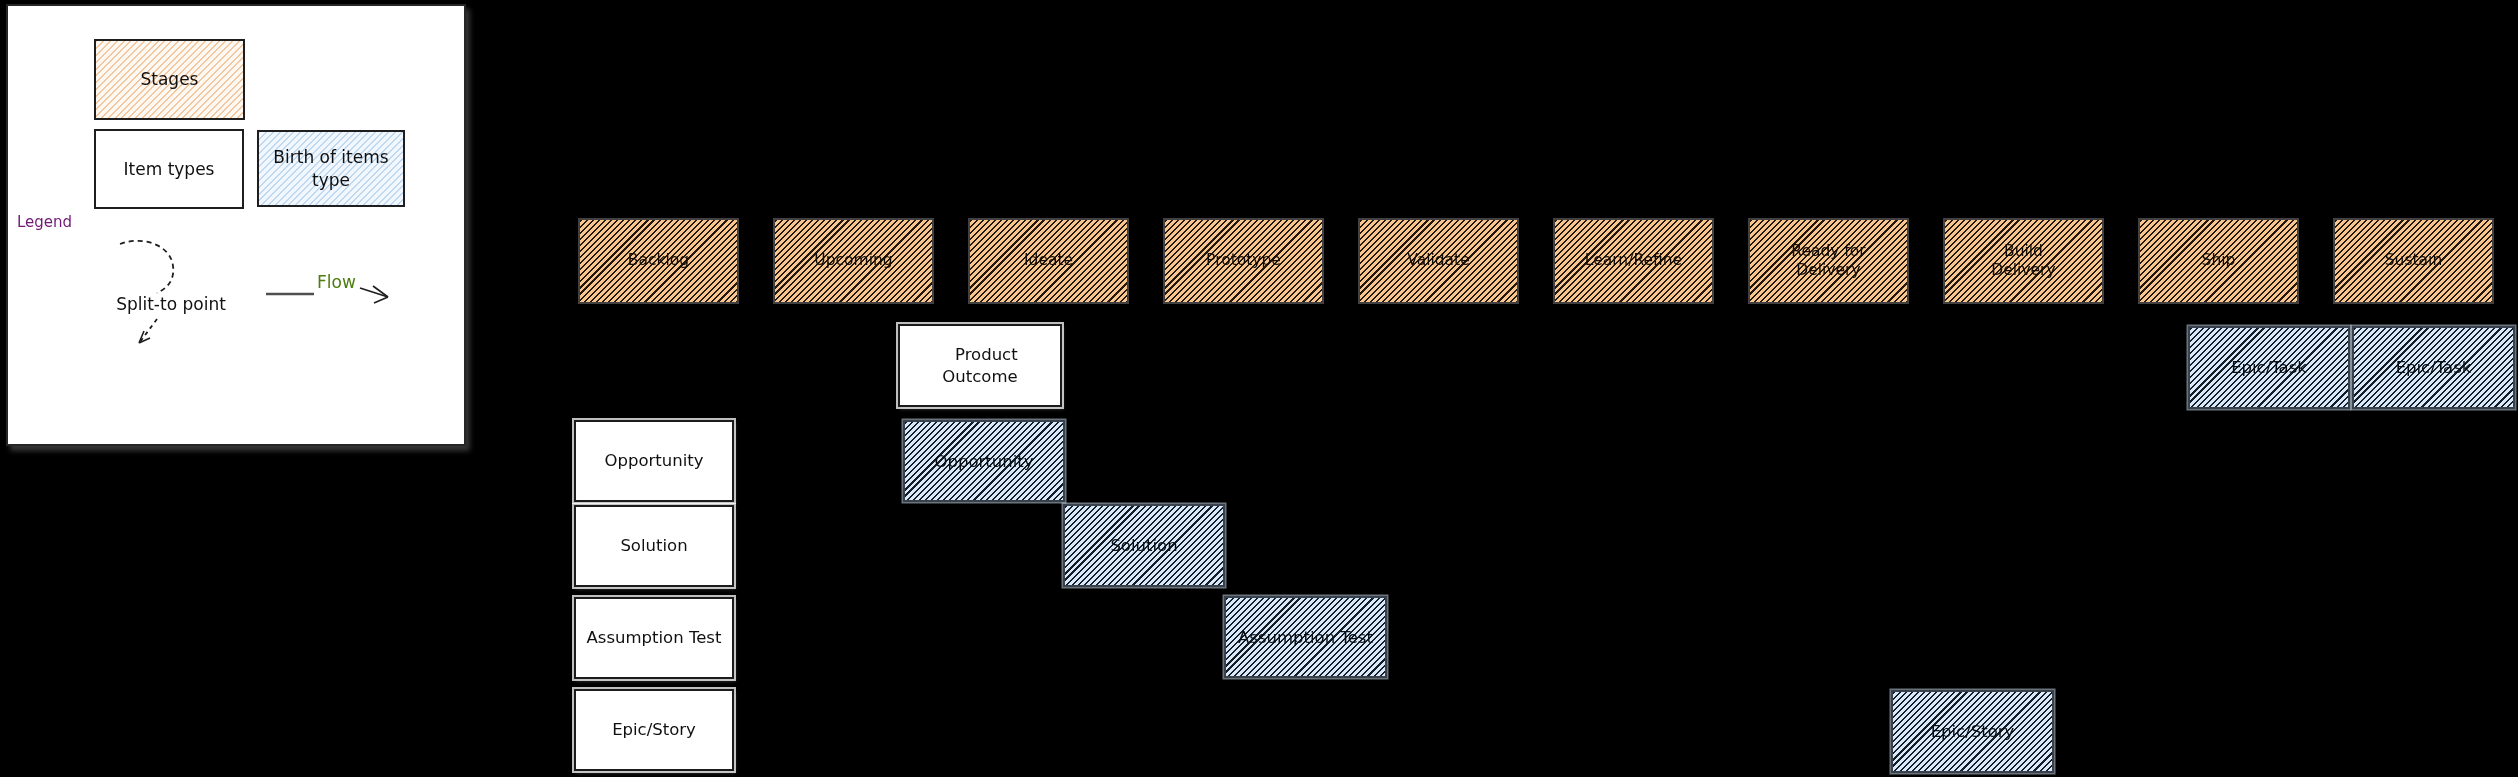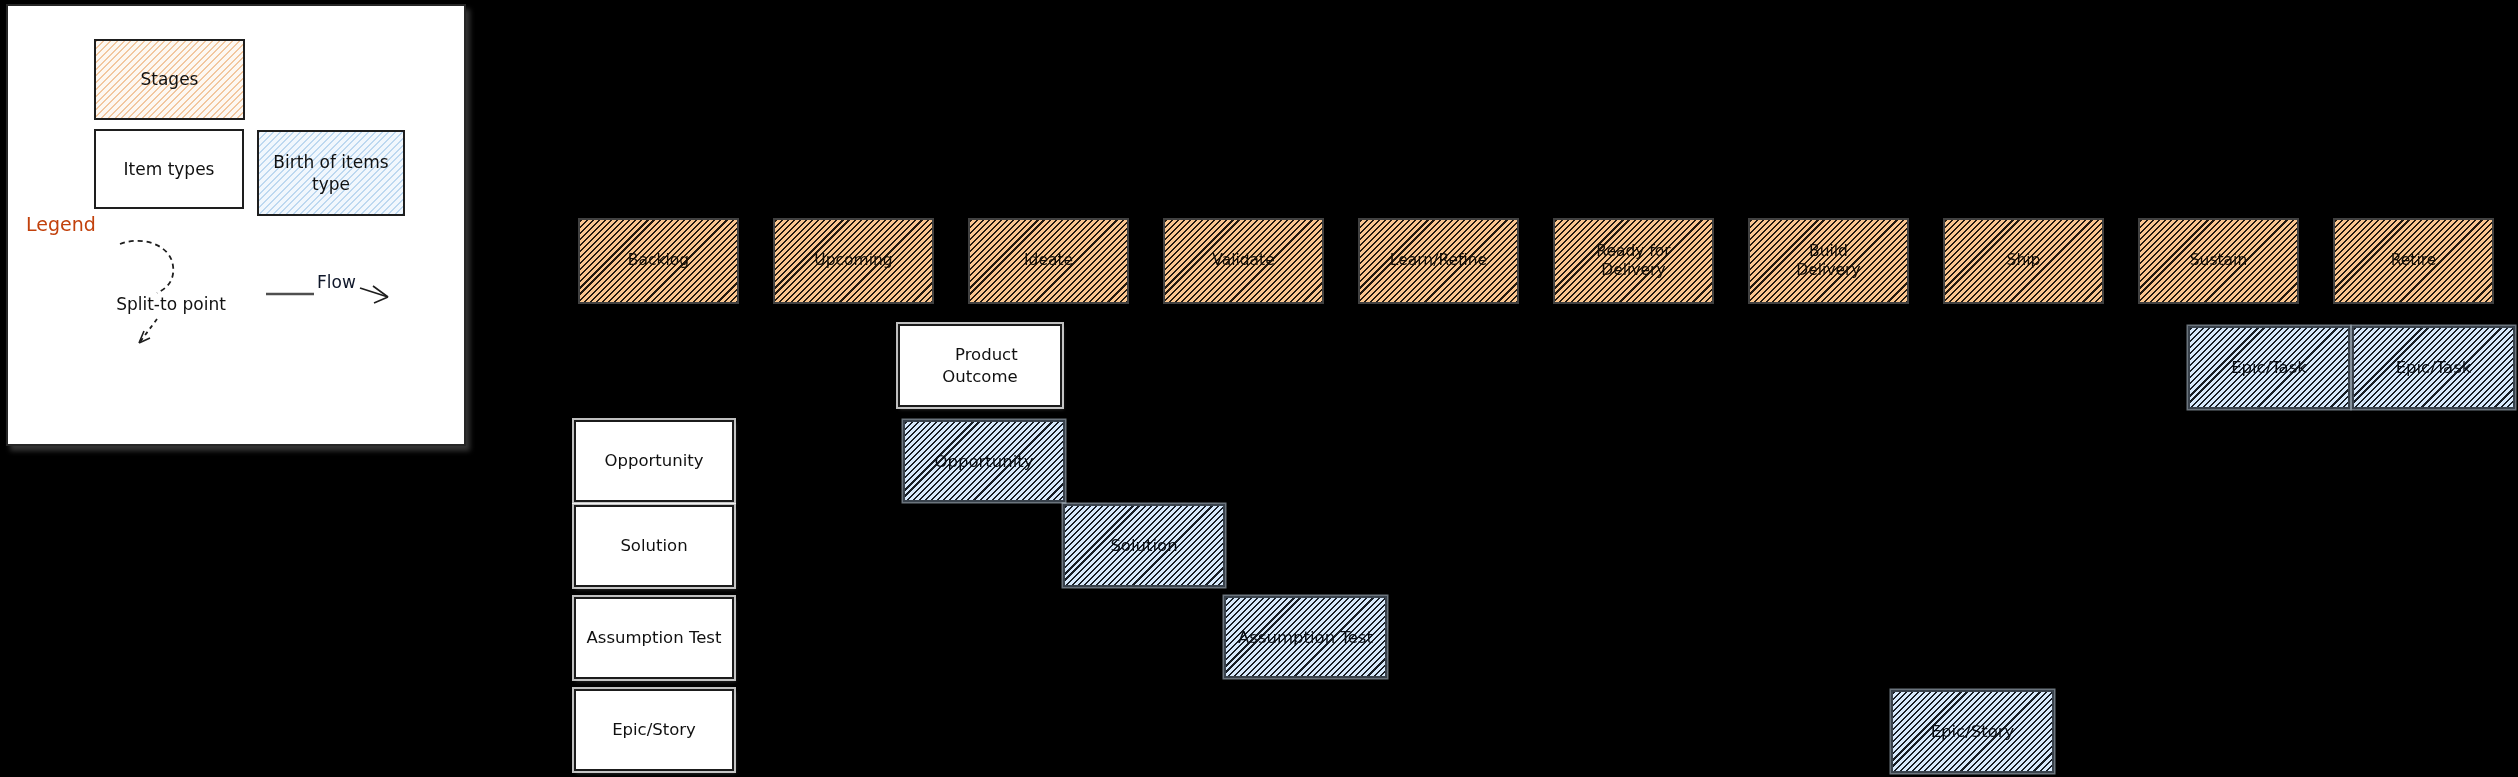--- a/index.html
+++ b/index.html
@@ -22,23 +22,23 @@
     position:absolute;display:flex;align-items:center;justify-content:center;
     text-align:center;box-sizing:border-box;border:2px solid #1e1e1e;
     font-size:17px;line-height:1.3;color:#111;
   }
   .hatch-orange-light{
     background:repeating-linear-gradient(135deg,#f2c79f 0 1.4px,rgba(0,0,0,0) 1.4px 4.8px),#fdf8f2;
   }
   .hatch-blue-light{
     background:repeating-linear-gradient(135deg,#bdd8f0 0 1.4px,rgba(0,0,0,0) 1.4px 4.8px),#f1f7fd;
   }
-  #legend-title{position:absolute;left:18px;top:207px;font-size:19px;color:#c2410c;}
+  #legend-title{position:absolute;left:9px;top:207px;font-size:15px;color:#701a75;}
   #split-label{position:absolute;left:98px;top:288px;width:130px;text-align:center;font-size:17px;color:#111;}
-  #flow-label{position:absolute;left:309px;top:266px;font-size:17px;color:#0f172a;}
+  #flow-label{position:absolute;left:309px;top:266px;font-size:17px;color:#4d7c0f;}
   #legend-svg{position:absolute;left:0;top:0;}
   
   #stage-row{position:absolute;left:578px;top:218px;display:flex;gap:36px;}
   .stage{
     width:161px;height:86px;margin-left:-2px;box-sizing:border-box;
     border:2px solid #414141;
     background:repeating-linear-gradient(135deg,rgba(18,11,4,.93) 0 1.5px,rgba(0,0,0,0) 1.5px 4.3px),#f9c58f;
     display:flex;align-items:center;justify-content:center;text-align:center;
   }
   .stage:first-child{margin-left:0;}
@@ -66,21 +66,21 @@
 
 <div id="canvas">
 
   <section id="legend">
     <div class="lbox hatch-orange-light" style="left:86px;top:33px;width:151px;height:81px;">
       <span>Stages</span>
     </div>
     <div class="lbox" style="left:86px;top:123px;width:150px;height:80px;background:#fff;">
       <span>Item types</span>
     </div>
-    <div class="lbox hatch-blue-light" style="left:249px;top:124px;width:148px;height:86px;">
+    <div class="lbox hatch-blue-light" style="left:249px;top:124px;width:148px;height:77px;">
       <span>Birth of items type</span>
     </div>
 
     <div id="legend-title">Legend</div>
 
     <svg id="legend-svg" width="456" height="438" viewBox="0 0 456 438">
 
       <g>
         <path d="M 112,238 C 136,229 163,240 165,260 C 167,275 158,283 149,287" fill="none" stroke="#1e1e1e" stroke-width="1.8" stroke-dasharray="5 4"></path>
       </g>
@@ -103,20 +103,23 @@
 
   <div id="stage-row">
     <div class="stage">
         <span>Backlog</span>
       </div>
     <div class="stage">
         <span>Upcoming</span>
       </div>
     <div class="stage">
         <span>Ideate</span>
+      </div>
+    <div class="stage">
+        <span>Prototype</span>
       </div>
     <div class="stage">
         <span>Validate</span>
       </div>
     <div class="stage">
         <span>Learn/Refine</span>
       </div>
     <div class="stage">
         <span>Ready for
 Delivery</span>

